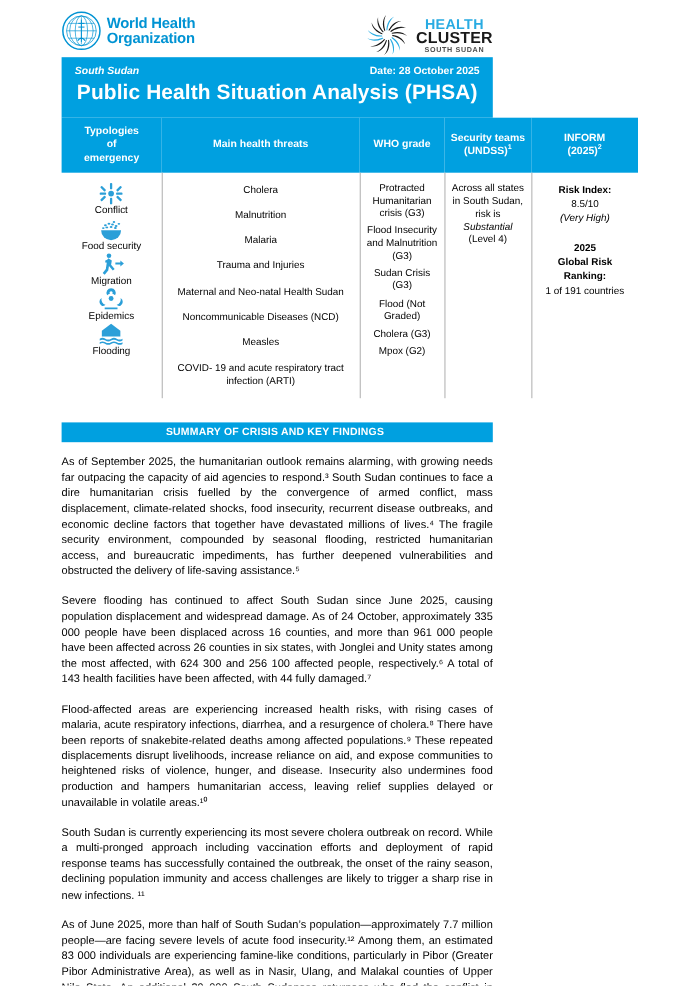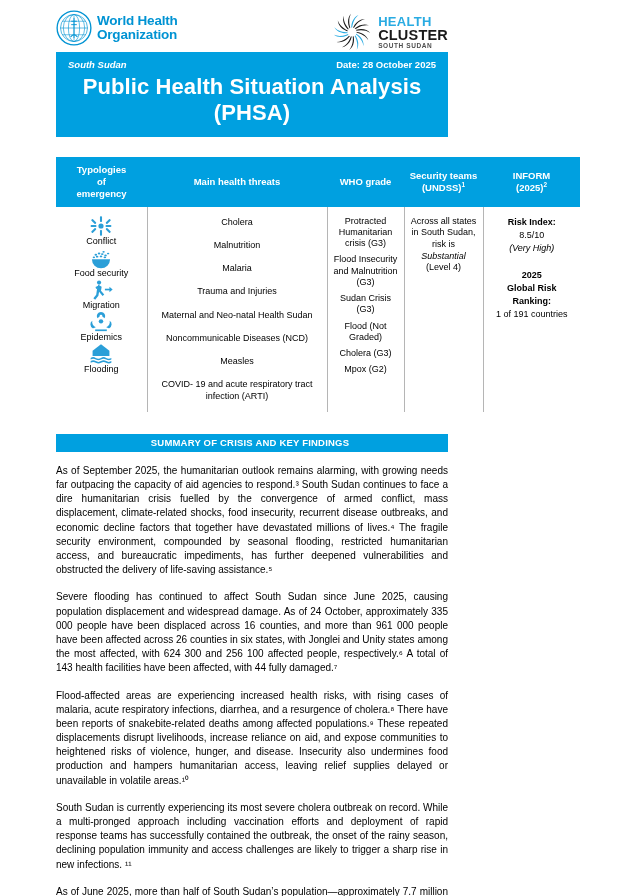--- a/index.html
+++ b/index.html
@@ -56,20 +56,21 @@
     gap: 5px;
     padding-top: 1px;
   }
   .hc-emblem {
     width: 42px;
     height: 42px;
     flex: 0 0 42px;
   }
   .hc-words {
     line-height: 1.0;
+    text-align: center;
   }
   .hc-health {
     font-size: 13px;
     font-weight: bold;
     color: #29abe2;
     letter-spacing: 0.3px;
   }
   .hc-cluster {
     font-size: 14.5px;
     font-weight: bold;
@@ -101,29 +102,28 @@
     font-weight: bold;
   }
   .banner-country {
     font-style: italic;
   }
   .banner-date {
     font-style: normal;
   }
   .banner-title {
     text-align: center;
-    font-size: 22px;
+    font-size: 19px;
     font-weight: bold;
     margin-top: 4px;
     letter-spacing: 0.1px;
   }
 
   
   .phsa-table {
-    margin-top: 20px;
     border-collapse: collapse;
     width: 100%;
     table-layout: fixed;
   }
   .phsa-table thead th {
     background: #00a0e0;
     color: #ffffff;
     font-size: 9.5px;
     font-weight: bold;
     text-align: center;

